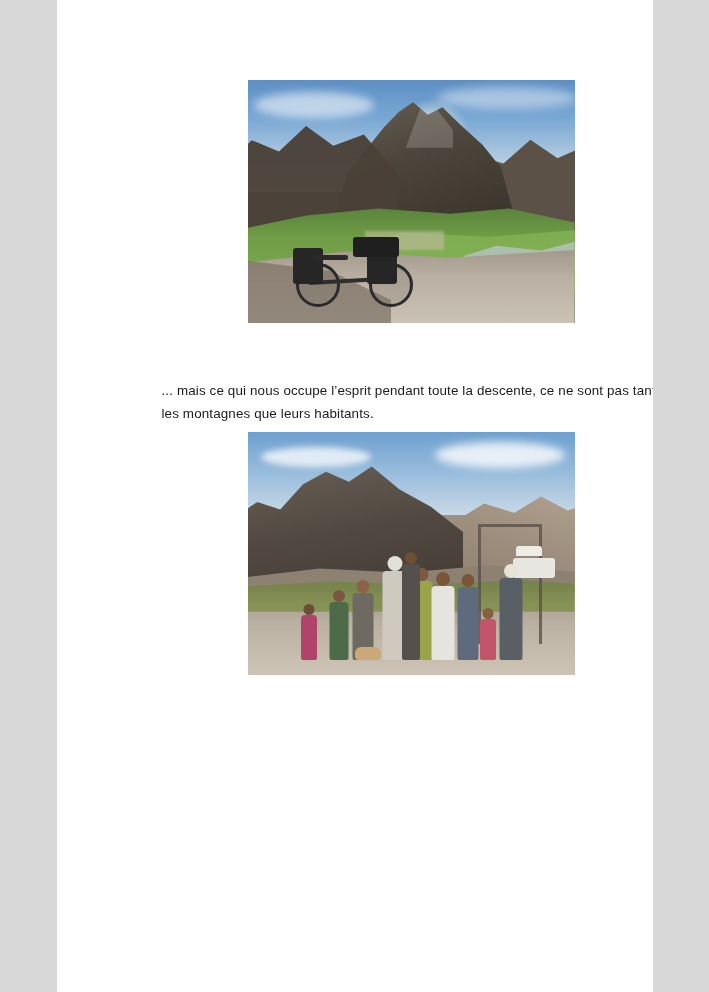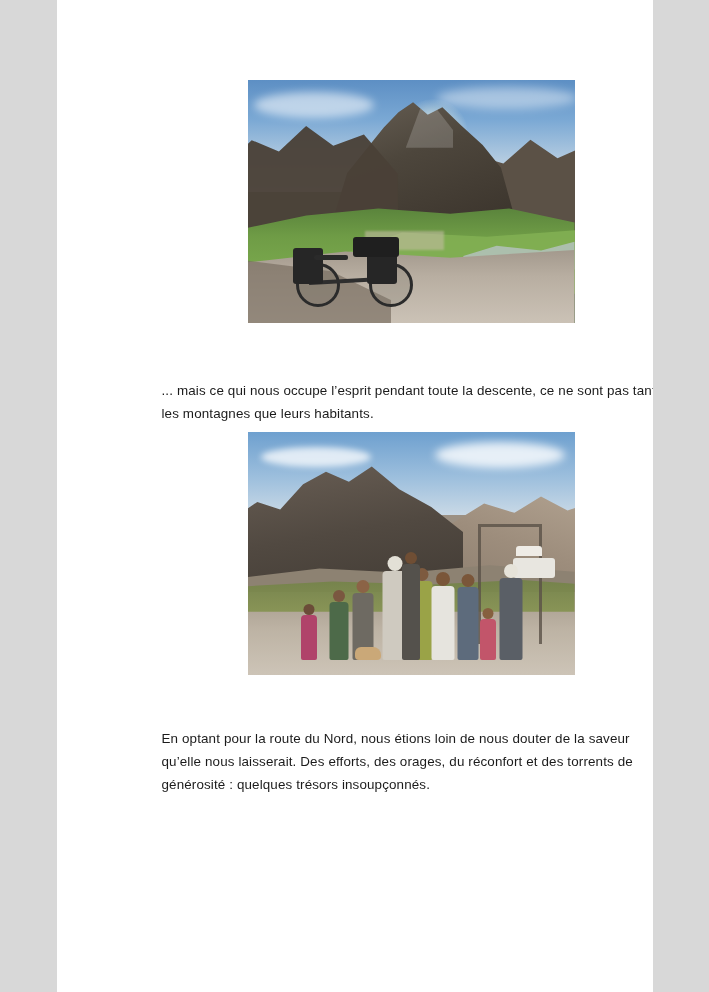--- a/index.html
+++ b/index.html
@@ -400,17 +400,16 @@
         <div class="head" style="top:0; width:14px; height:14px; background:#e6e3d9;"></div>
         <div class="body" style="top:14px; width:23px; height:82px; background:#5a5f66;"></div>
       </div>
       <div class="person" style="left:47%; width:20px; height:108px;">
         <div class="head" style="top:0; width:12px; height:12px; background:#6f4e34;"></div>
         <div class="body" style="top:12px; width:18px; height:96px; background:#54514c;"></div>
       </div>
       <div class="p2-dog"></div>
     </div>
 
-    <p class="para para2">En optant pour la route du Nord, nous étions loin de nous douter de la saveur qu’elle nous laisserait. Des efforts, des orages, du réconfort et des torrents de générosité : quelques trésors insoupçonnés.</p>
 
 
   </div>
 </div>
 
 </body></html>

